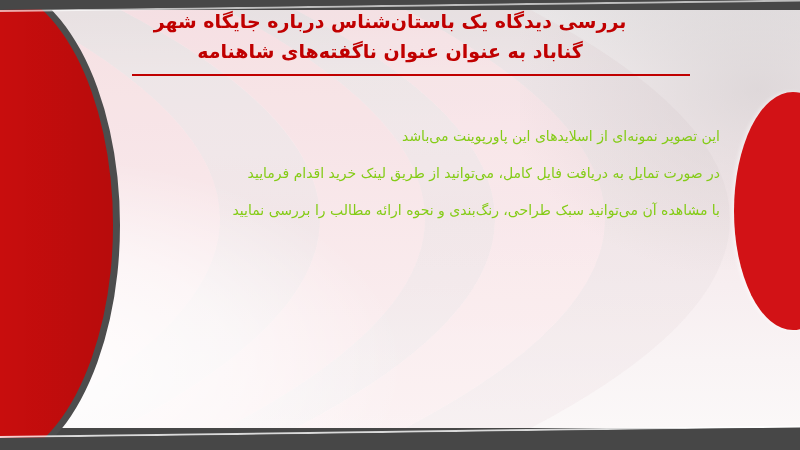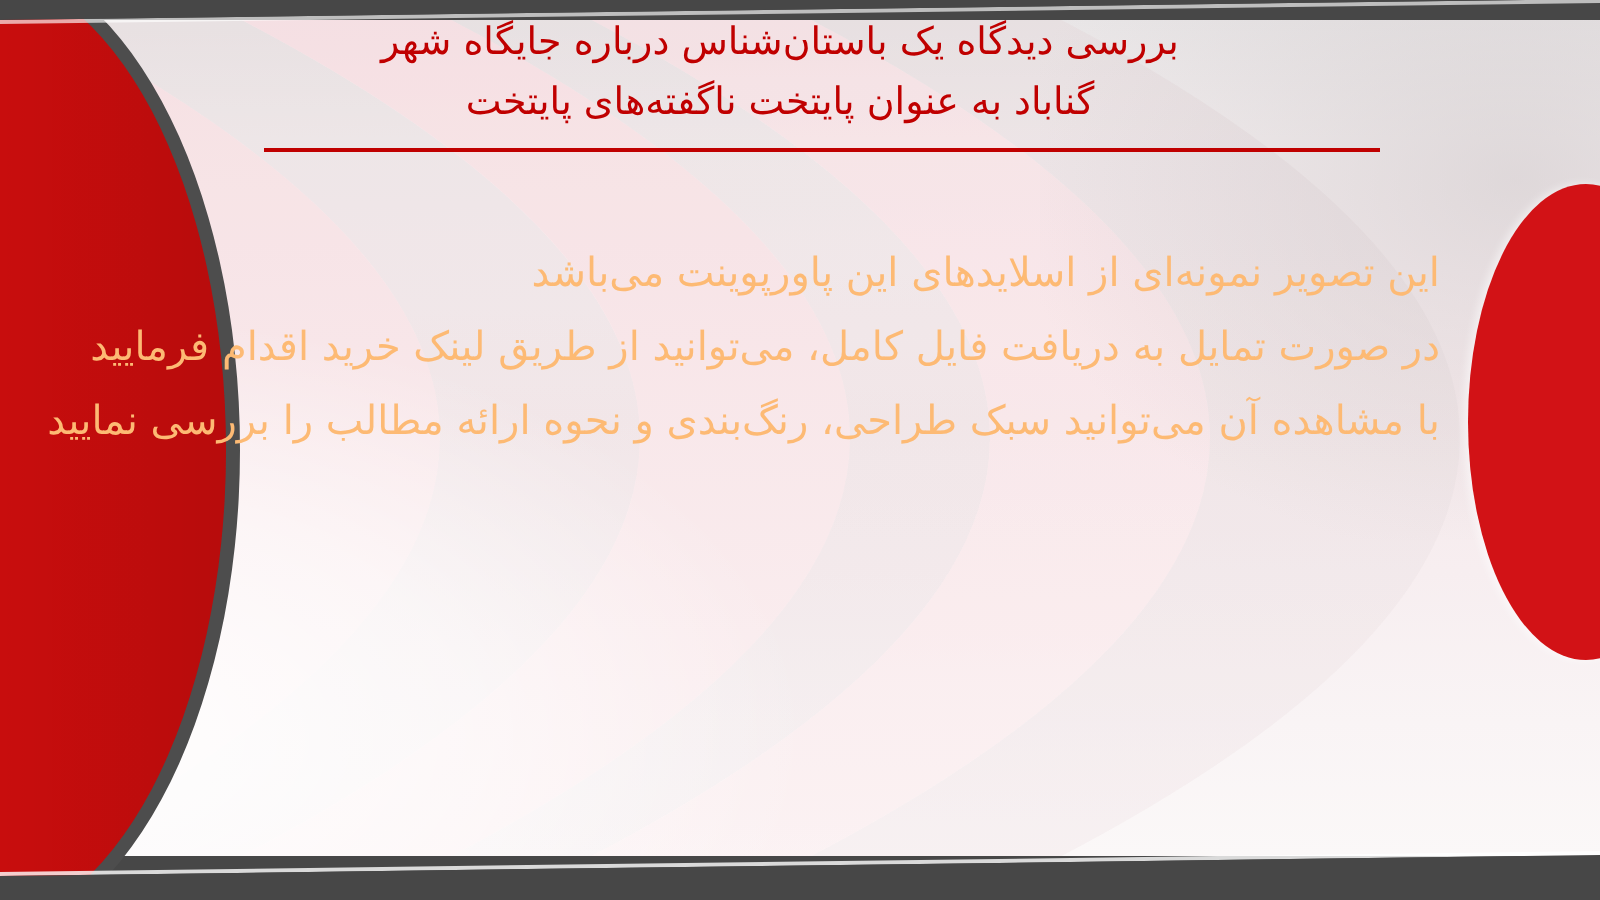--- a/index.html
+++ b/index.html
@@ -151,21 +151,21 @@
   .title-block {
     position: absolute;
     right: 110px;
     top: 6px;
     width: 600px;
     text-align: center;
   }
   .title-line {
     color: #c00000;
     font-size: 19px;
-    font-weight: normal;
+    font-weight: bold;
     line-height: 30px;
     white-space: nowrap;
     direction: rtl;
   }
   .title-rule {
     position: absolute;
     left: 132px;
     top: 74px;
     width: 558px;
     height: 2px;
@@ -175,22 +175,22 @@
 
   .body-block {
     position: absolute;
     right: 80px;
     top: 118px;
     width: 640px;
     text-align: right;
     direction: rtl;
   }
   .body-line {
-    color: #fdba74;
-    font-size: 20px;
+    color: #84cc16;
+    font-size: 14px;
     line-height: 37px;
     white-space: nowrap;
     font-weight: normal;
   }
 </style>
 </head>
 <body>
 
 <div class="slide">
 
@@ -236,21 +236,21 @@
 
   <div class="band-top-hi"></div>
   <div class="band-bottom-hi"></div>
   <div class="band-top"></div>
   <div class="band-bottom"></div>
 
   <div class="content">
 
     <div class="title-block">
       <div class="title-line">بررسی دیدگاه یک باستان‌شناس درباره جایگاه شهر</div>
-      <div class="title-line">گناباد به عنوان پایتخت ناگفته‌های پایتخت</div>
+      <div class="title-line">گناباد به عنوان عنوان ناگفته‌های شاهنامه</div>
     </div>
 
     <div class="title-rule"></div>
 
     <div class="body-block">
       <div class="body-line">این تصویر نمونه‌ای از اسلایدهای این پاورپوینت می‌باشد</div>
       <div class="body-line">در صورت تمایل به دریافت فایل کامل، می‌توانید از طریق لینک خرید اقدام فرمایید</div>
       <div class="body-line">با مشاهده آن می‌توانید سبک طراحی، رنگ‌بندی و نحوه ارائه مطالب را بررسی نمایید</div>
     </div>
 

